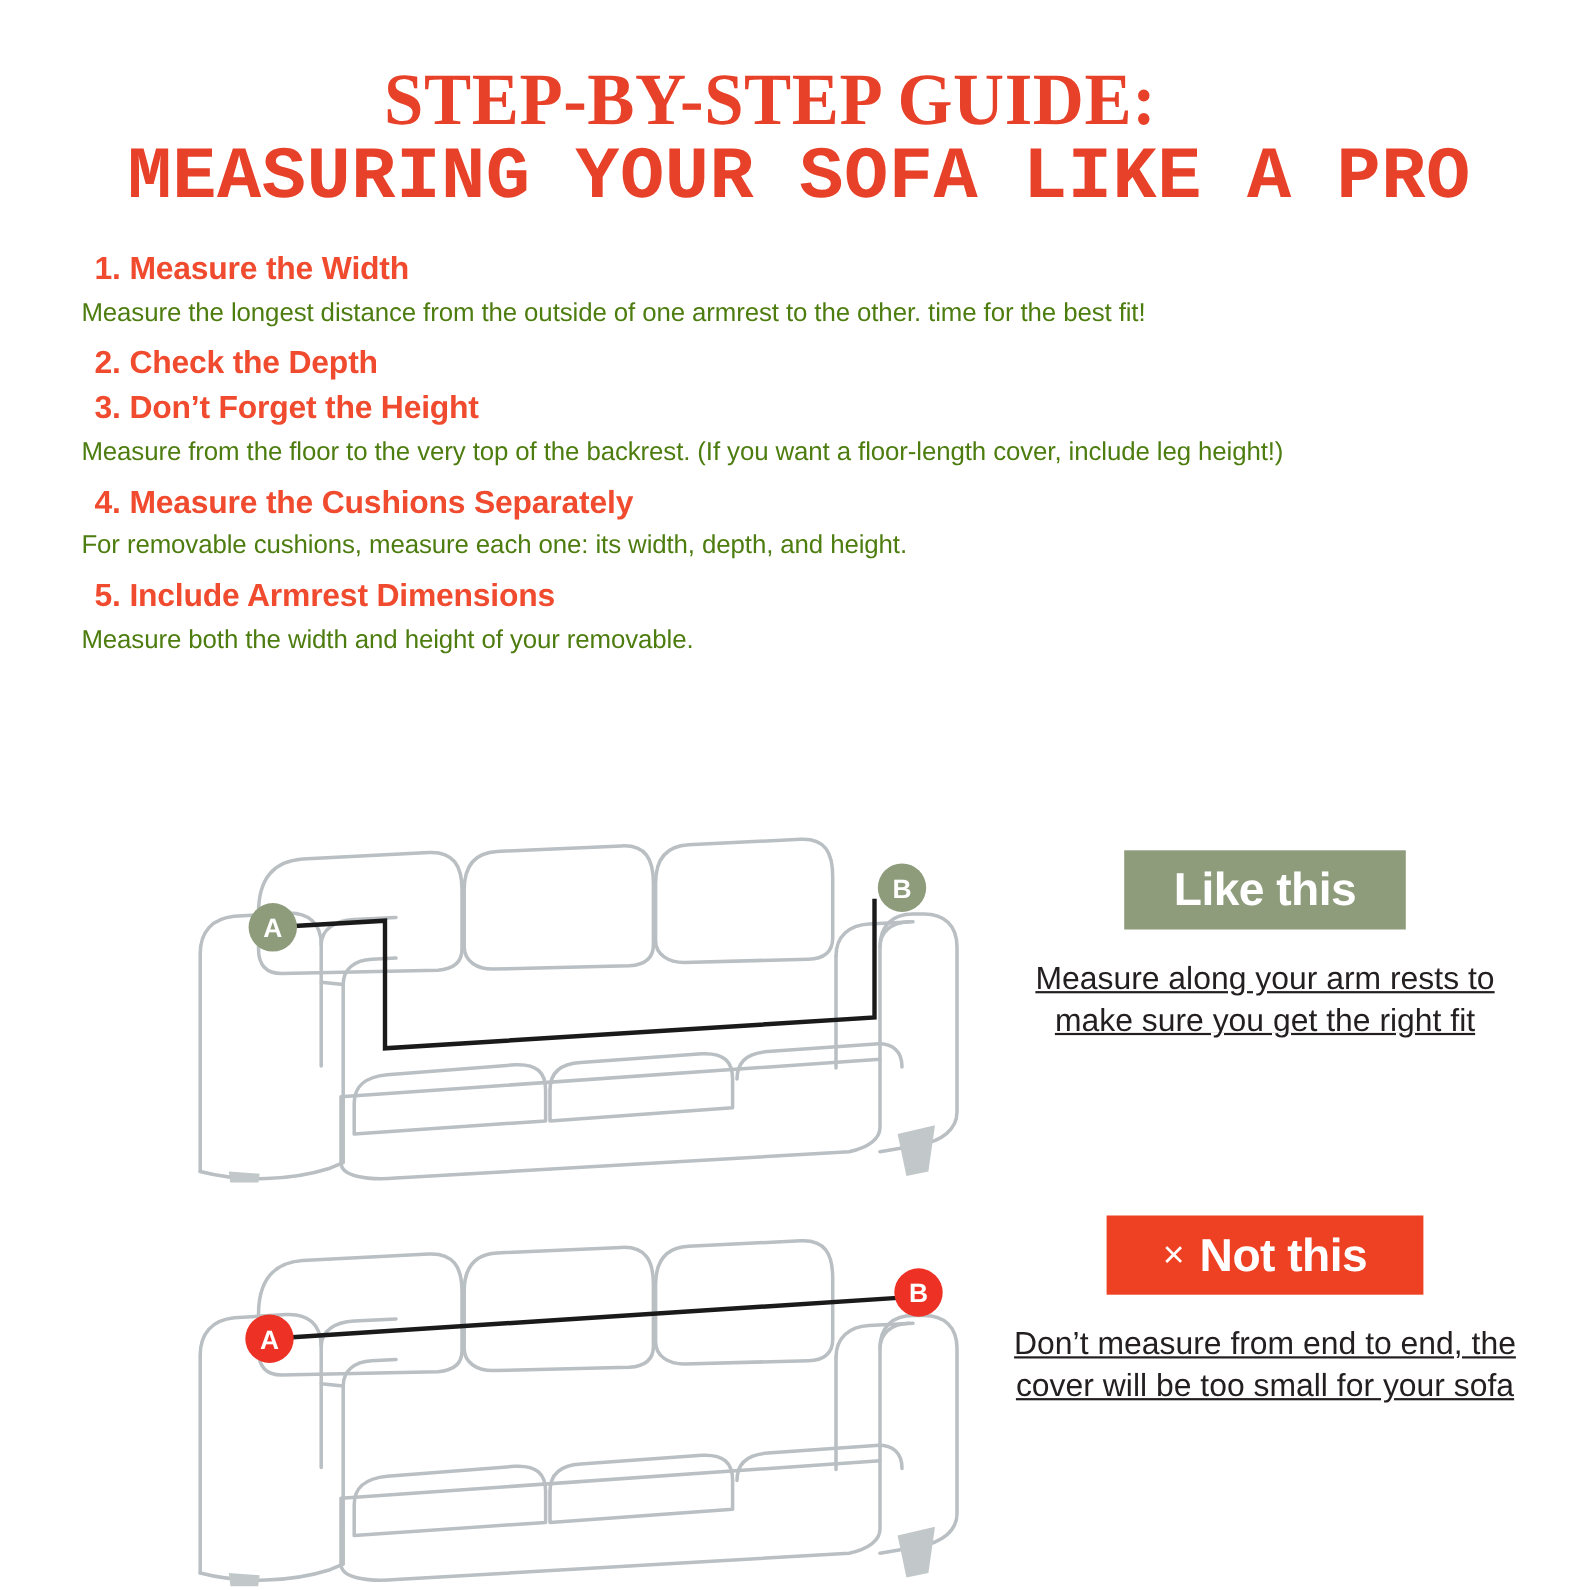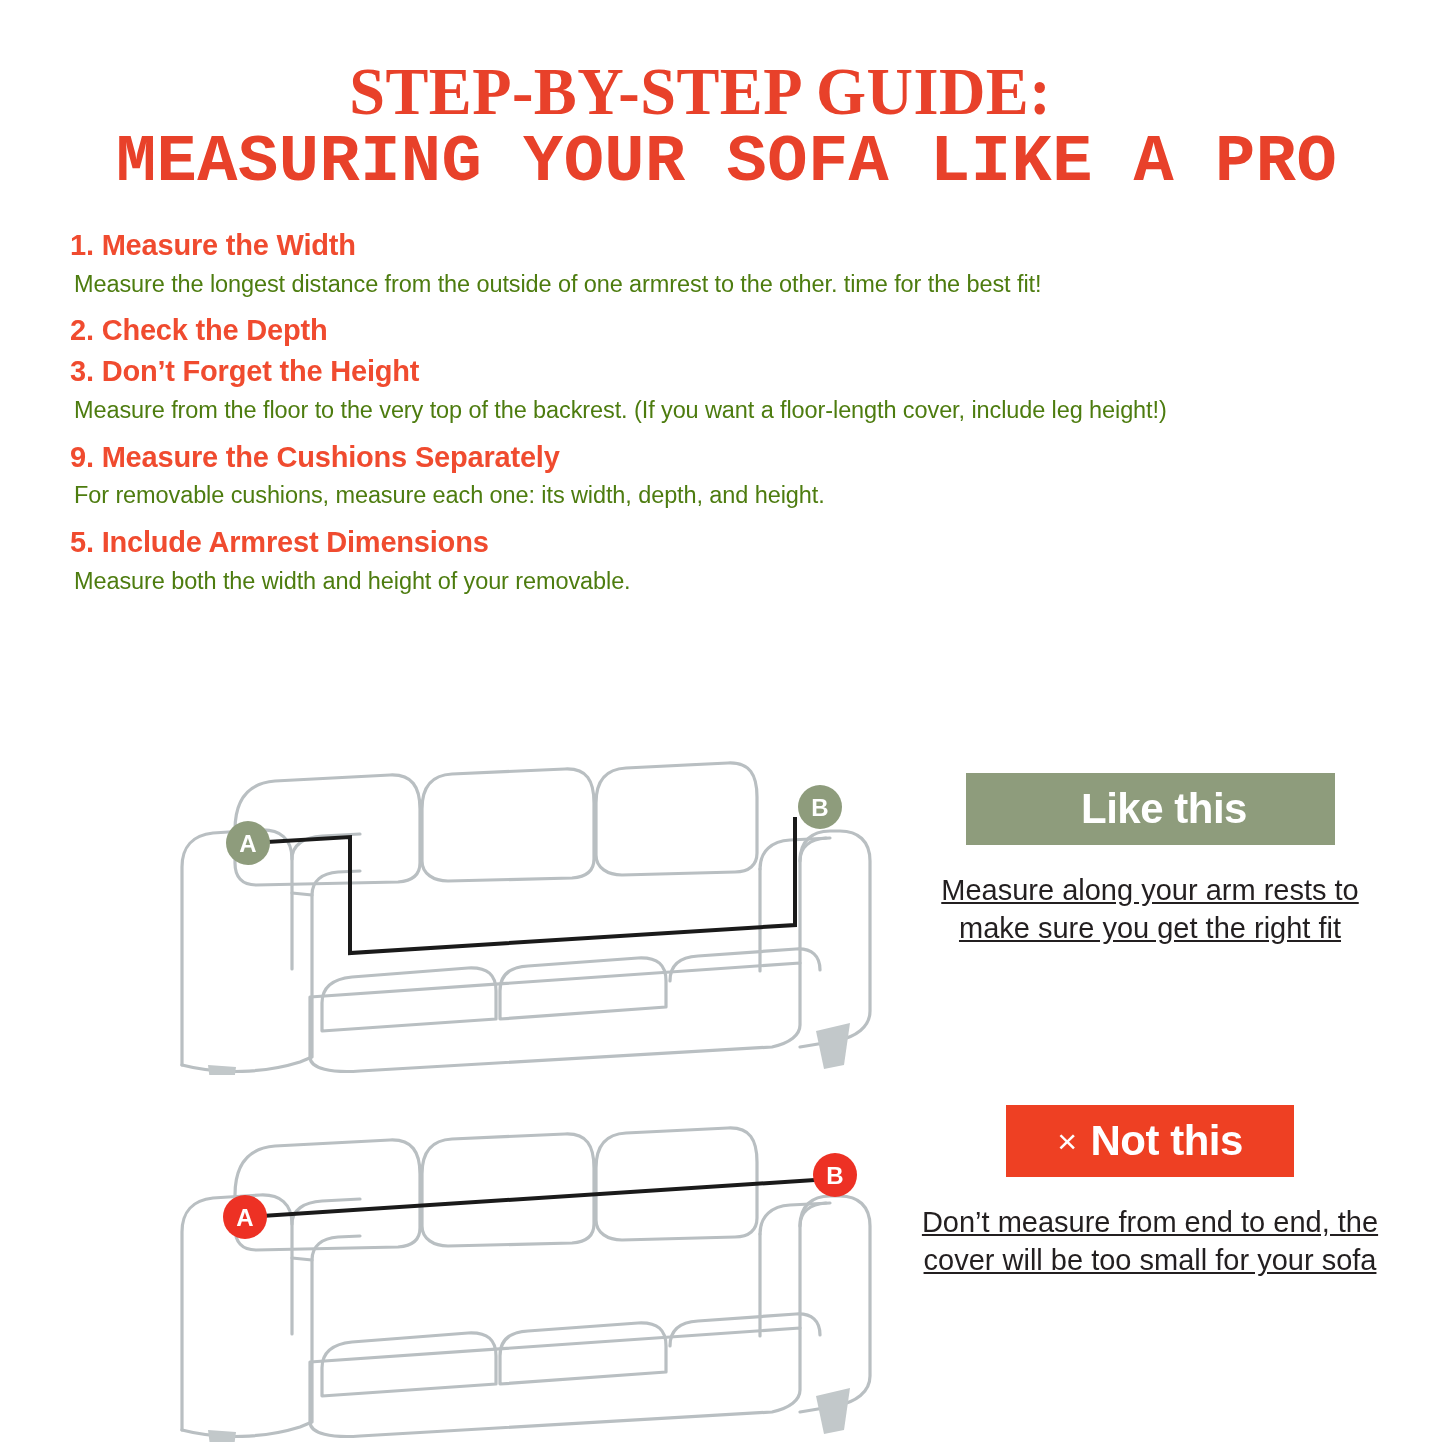--- a/index.html
+++ b/index.html
@@ -53,21 +53,21 @@
     padding: 30px 46px 0 70px;
   }
   .step {
     margin-bottom: 6px;
   }
   .step-head {
     color: #f04b2f;
     font-size: 29px;
     font-weight: bold;
     letter-spacing: -0.2px;
-    margin: 0 0 6px 0;
+    margin: 0 0 6px 16px;
     line-height: 1.2;
   }
   .step-body {
     color: #4d7c0f;
     font-size: 23.5px;
     line-height: 1.3;
     margin: 0 0 14px 4px;
     letter-spacing: -0.1px;
   }
 
@@ -100,23 +100,22 @@
     justify-content: center;
     gap: 14px;
     font-size: 42px;
     font-weight: bold;
     color: #ffffff;
     height: 72px;
     letter-spacing: -0.5px;
   }
   .badge-like {
     background: #8e9c7c;
-    width: 341px;
+    width: 256px;
     margin: 18px auto 0 auto;
-    padding-left: 28px;
   }
   .badge-not {
     background: #ee4023;
     width: 288px;
     margin: 18px auto 0 auto;
   }
   .badge-x {
     font-size: 34px;
     font-weight: normal;
     line-height: 1;
@@ -151,21 +150,21 @@
       <div class="step-body">Measure the longest distance from the outside of one armrest to the other. time for the best fit!</div>
     </div>
     <div class="step">
       <div class="step-head">2. Check the Depth</div>
     </div>
     <div class="step">
       <div class="step-head">3.  Don’t Forget the Height</div>
       <div class="step-body">Measure from the floor to the very top of the backrest. (If you want a floor-length cover, include leg height!)</div>
     </div>
     <div class="step">
-      <div class="step-head">9. Measure the Cushions Separately</div>
+      <div class="step-head">4. Measure the Cushions Separately</div>
       <div class="step-body">For removable cushions, measure each one: its width, depth, and height.</div>
     </div>
     <div class="step">
       <div class="step-head">5. Include Armrest Dimensions</div>
       <div class="step-body">Measure both the width and height of your removable.</div>
     </div>
   </div>
 
   <div class="lower">
 

